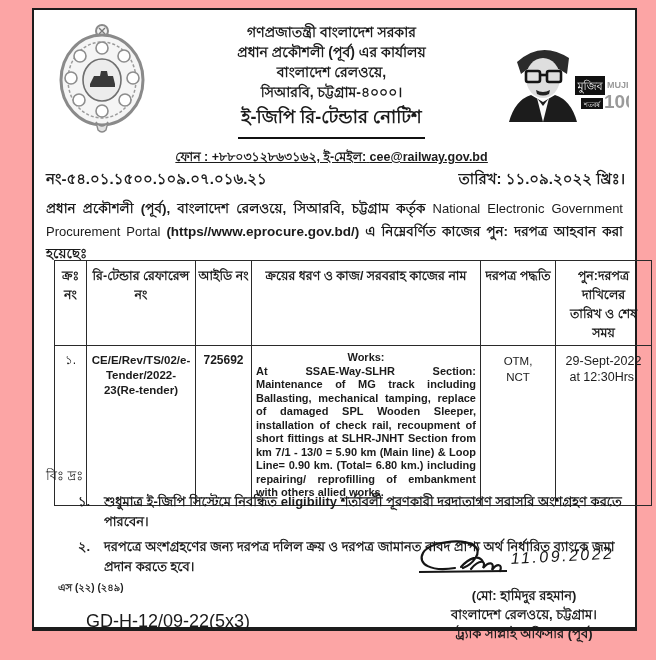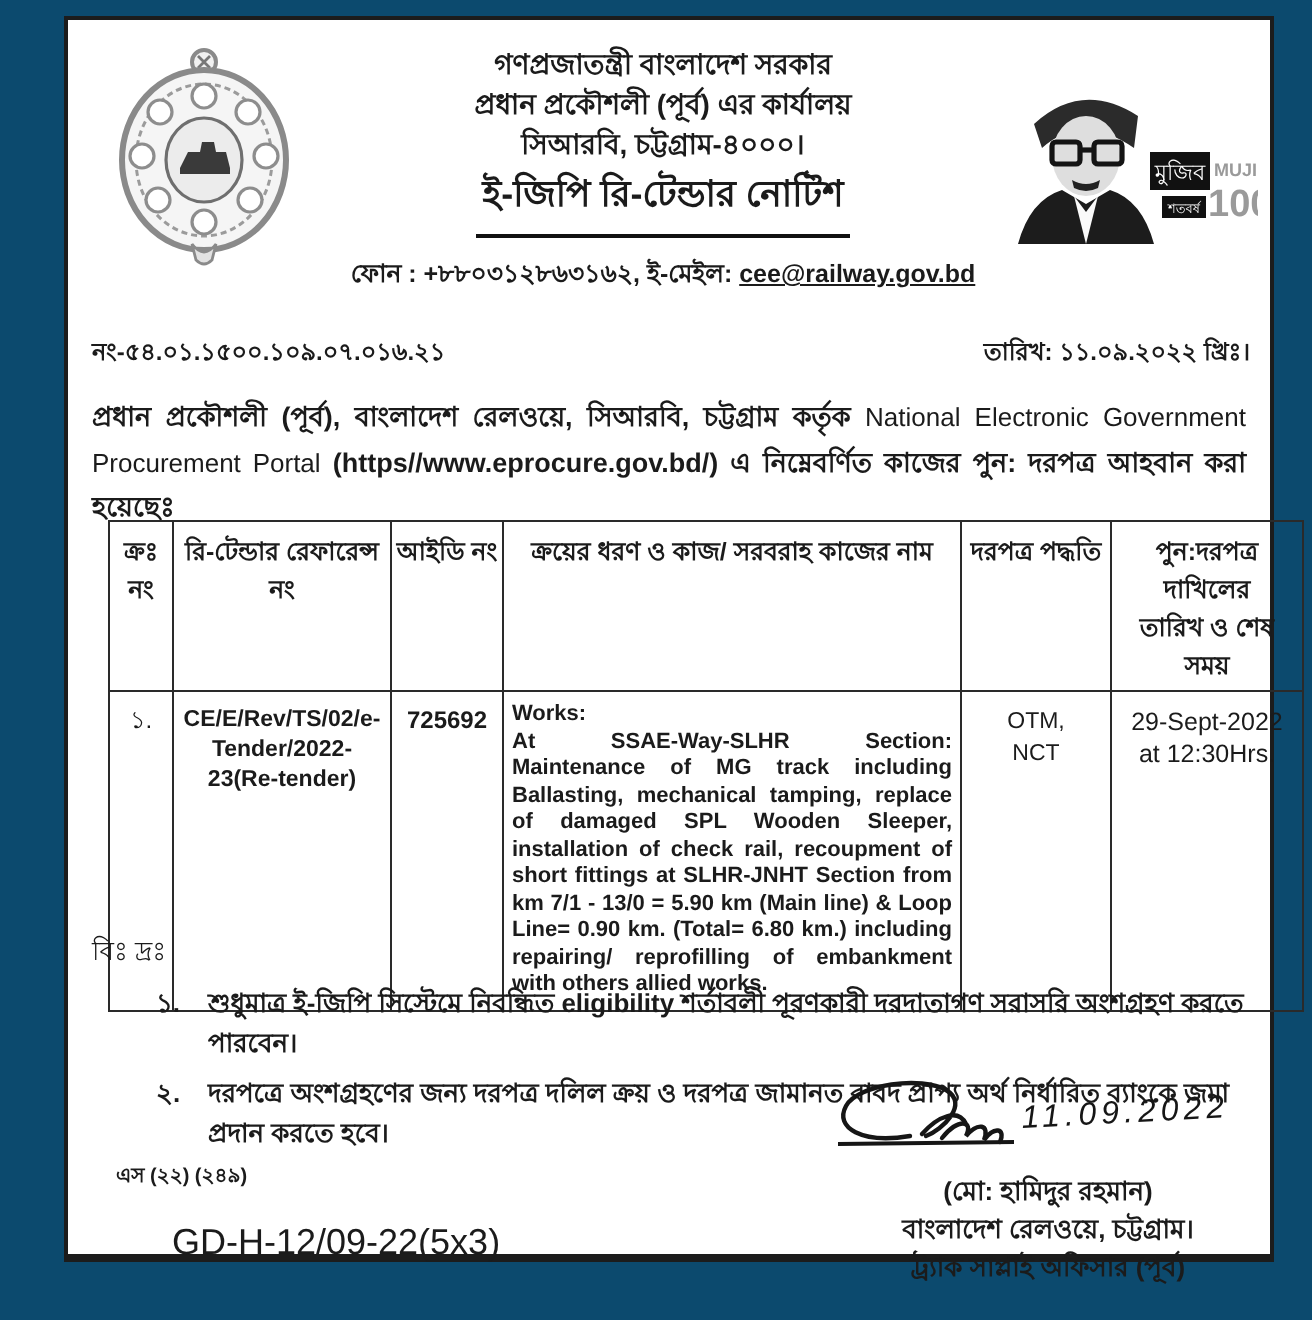--- a/index.html
+++ b/index.html
@@ -1,39 +1,39 @@
 <!DOCTYPE html>
 <html><head>
 <meta charset="utf-8">
 <style>
   html,body { margin:0; padding:0; background:#f4f4f2; }
   .page {
-    position:relative; width:656px; height:660px; background:#0c4a6e;
+    position:relative; width:656px; height:660px; background:#fca5a5;
     font-family:"Liberation Sans","DejaVu Sans",sans-serif; color:#1b1b1b;
     overflow:hidden;
   }
   .doc {
     position:absolute; left:32px; top:8px; width:601px; height:617px;
     border:2px solid #1c1c1c; border-bottom-width:4px; background:#fff;
   }
   
   .seal { position:absolute; left:18px; top:12px; width:100px; height:112px; }
   .mujib { position:absolute; right:6px; top:28px; width:134px; height:84px; }
   .hdr { position:absolute; left:112px; right:118px; top:12px; text-align:center; }
   .hdr-line { font-size:14px; line-height:20px; font-weight:600; }
   .egp-title {
     display:inline-block; margin-top:1px; font-size:18px; font-weight:bold;
     border-bottom:2px solid #111; padding:0 3px 3px;
   }
-  .phone-line { margin-top:9px; font-size:12.5px; font-weight:600; }
+  .phone-line { margin-top:9px; font-size:12.5px; font-weight:600;text-decoration:underline; }
   .email { font-weight:bold; text-decoration:underline; color:#1b1b1b; }
   
   .memo-row {
     position:absolute; left:12px; right:10px; top:157px;
-    display:flex; justify-content:space-between; font-size:12px; font-weight:600;
+    display:flex; justify-content:space-between; font-size:15px; font-weight:600;
   }
   
   .intro {
     position:absolute; left:12px; right:12px; top:188px;
     font-size:13.5px; line-height:22.5px; text-align:justify; font-weight:600;
   }
   .intro .en { font-weight:normal; font-size:13px; }
   
   table.tender {
     position:absolute; left:20px; top:250px; width:597px;
@@ -43,21 +43,21 @@
     border:1.6px solid #2a2a2a; vertical-align:top; overflow:hidden;
   }
   table.tender th {
     font-size:12.5px; font-weight:600; padding:6px 2px 2px;
     text-align:center; white-space:pre-line; line-height:19px; height:44px;
   }
   table.tender td { font-size:12px; padding:5px 4px; height:146px; }
   .c-center { text-align:center; }
   .cell-bold { font-weight:bold; }
   td.works-cell { padding:4px 7px; }
-  .works-label { font-weight:bold; font-size:11px; line-height:13.5px; }
+  .works-label { font-weight:bold; font-size:11px; line-height:13.5px;text-align:center; }
   .works-text {
     font-weight:bold; font-size:11px; line-height:13.5px;
     text-align:justify;
   }
   .pre { white-space:pre-line; }
   .method-val, .deadline-val { font-weight:normal; font-size:11.5px; line-height:16px; }
   .deadline-val { font-size:12.5px; }
   
   .notes { position:absolute; left:12px; right:12px; top:456px; font-size:13px; }
   .notes-label { font-weight:normal; font-size:13px; }
@@ -93,20 +93,21 @@
       </g>
       <ellipse cx="50" cy="58" rx="19" ry="21" fill="#ececec" stroke="#6f6f6f" stroke-width="1.6"></ellipse>
       <path d="M38,62 L42,54 L48,54 L49,49 L55,49 L56,54 L61,54 L63,62 Z" fill="#3a3a3a"></path>
       <rect x="38" y="62" width="25" height="3" fill="#3a3a3a"></rect>
       <path d="M44,100 q6,8 12,0 l-2,8 q-4,4 -8,0 Z" fill="#e2e2e2" stroke="#8a8a8a" stroke-width="1.4"></path>
     </svg>
 
     <div class="hdr">
       <div class="hdr-line">গণপ্রজাতন্ত্রী বাংলাদেশ সরকার</div>
       <div class="hdr-line">প্রধান প্রকৌশলী (পূর্ব) এর কার্যালয়</div>
+      <div class="hdr-line">বাংলাদেশ রেলওয়ে,</div>
       <div class="hdr-line">সিআরবি, চট্টগ্রাম-৪০০০।</div>
       <div>
         <span class="egp-title">ই-জিপি রি-টেন্ডার নোটিশ</span>
       </div>
       <div class="phone-line">
         <span>ফোন : +৮৮০৩১২৮৬৩১৬২, ই-মেইল:</span>
         <a class="email" href="#">cee@railway.gov.bd</a>
       </div>
     </div>
 

